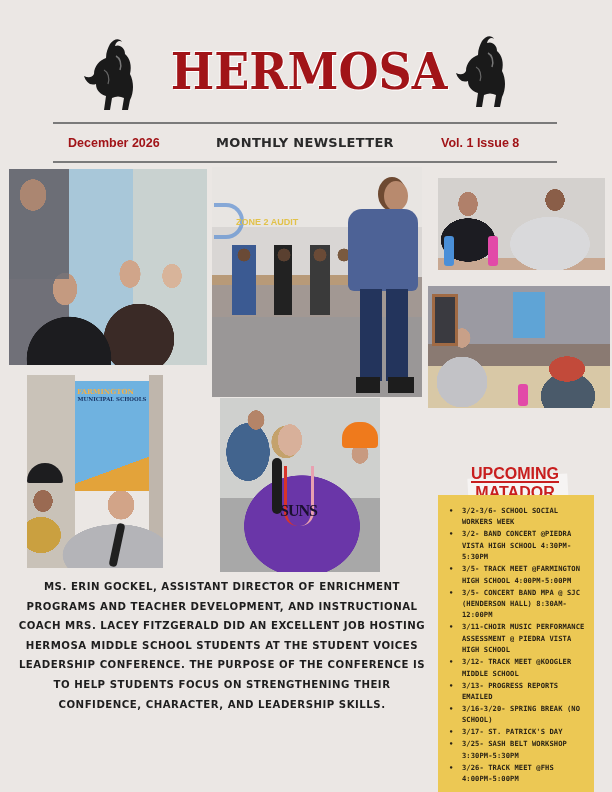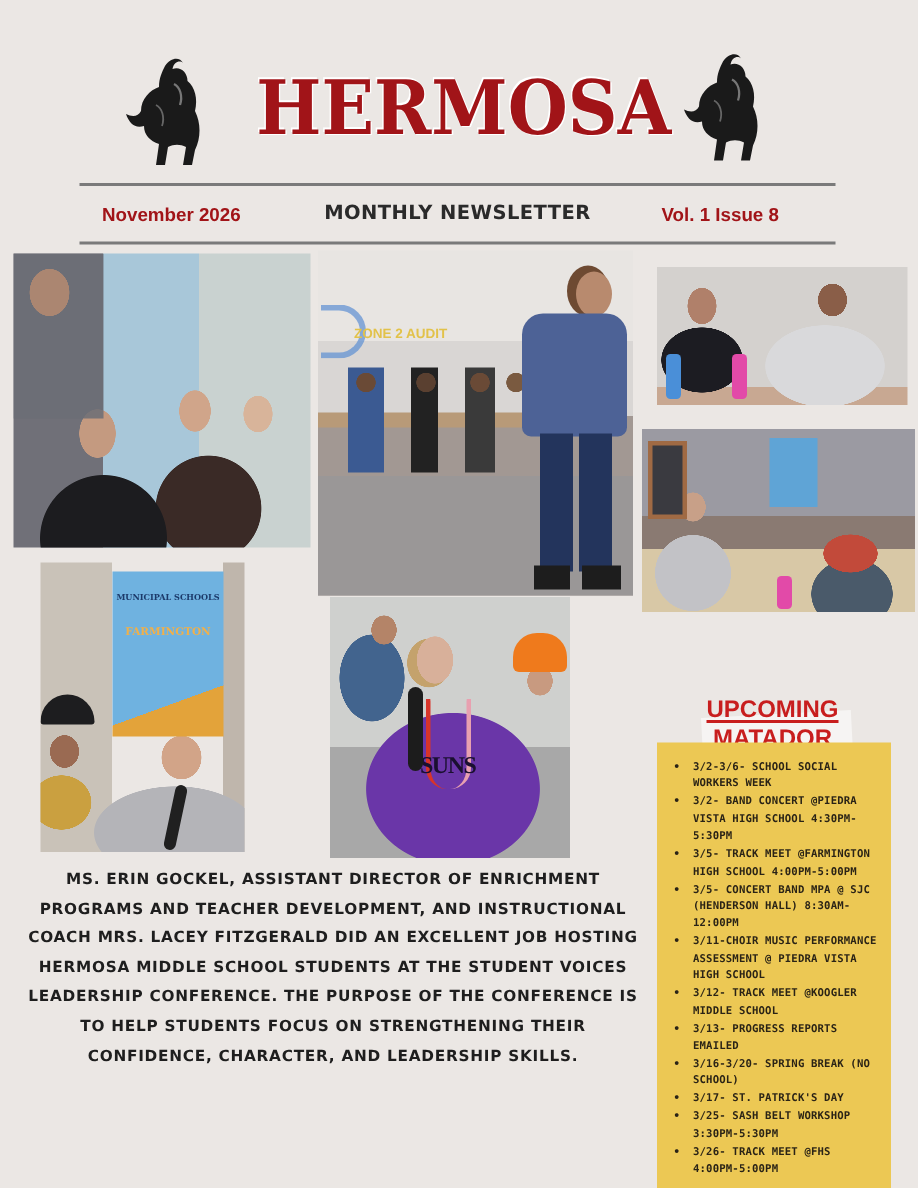--- a/index.html
+++ b/index.html
@@ -107,22 +107,22 @@
     #photo-5 { left: 27px; top: 375px; width: 136px; height: 193px;
       background:
         radial-gradient(ellipse 22px 24px at 94px 130px, #d2a488 60%, transparent 61%),
         radial-gradient(ellipse 16px 18px at 16px 126px, #9a6a52 60%, transparent 61%),
         radial-gradient(ellipse 60px 34px at 90px 180px, #b4b4b8 90%, transparent 91%),
         radial-gradient(ellipse 22px 20px at 14px 160px, #caa040 90%, transparent 91%),
         linear-gradient(90deg, #c9c2b8 0 48px, transparent 48px 122px, #bfb6ac 122px);
     }
     #photo-5 .banner { position:absolute; left: 48px; top: 6px; width: 74px; height: 110px;
       background: linear-gradient(160deg, #6fb2e0 0 75%, #e3a33a 75%); }
-    #photo-5 .banner .b1 { position:absolute; left: 2px; top: 6px; width: 70px; text-align:center;
-      font-family:"DejaVu Serif", serif; font-weight:bold; font-size: 7px; color:#f0b04a;margin-top:29px; }
+    #photo-5 .banner .b1 { position:absolute; left: 2px; top: 6px; width: 70px; text-align:left;
+      font-family:"DejaVu Serif", serif; font-weight:bold; font-size: 7px; color:#f0b04a; }
     #photo-5 .banner .b2 { position:absolute; left: 2px; top: 15px; width: 70px; text-align:center;
       font-family:"DejaVu Serif", serif; font-weight:bold; font-size: 5.4px; color:#1c3a6a; }
     #photo-5 .mic { position:absolute; left: 86px; top: 148px; width: 8px; height: 44px; background:#202020; border-radius:4px; transform: rotate(12deg); }
     #photo-5 .cap-hat { position:absolute; left: 0; top: 88px; width: 36px; height: 20px; background:#1d1d1f; border-radius: 18px 18px 2px 2px; }
 
     
     #photo-6 { left: 220px; top: 398px; width: 160px; height: 174px;
       background:
         radial-gradient(ellipse 20px 26px at 70px 42px, #d8b09a 60%, transparent 61%),
         radial-gradient(ellipse 36px 40px at 66px 44px, #c4a26c 40%, transparent 41%),
@@ -180,21 +180,21 @@
 <div class="bull" id="bull-right">
   <svg viewBox="0 0 66 78">
     <path d="M30 8 C34 2 40 2 42 6 C40 4 36 5 35 10 C40 8 45 12 45 18 C50 22 52 30 50 38 C54 46 54 56 50 64 L48 74 L42 74 L44 62 C40 60 36 60 32 62 L30 74 L24 74 L26 60 C20 58 16 54 16 48 C10 50 6 46 4 40 C8 42 12 42 14 38 C14 30 20 24 26 22 C26 16 28 12 30 8 Z" fill="#1a1a1a"></path>
     <path d="M36 20 C40 22 42 28 40 34" stroke="#777" stroke-width="1.5" fill="none"></path>
     <path d="M24 34 C28 36 30 42 28 48" stroke="#666" stroke-width="1.2" fill="none"></path>
   </svg>
 </div>
 
 <div class="masthead-title">HERMOSA</div>
 <div class="rule" id="rule-top"></div>
-<div class="issue-date">November 2026</div>
+<div class="issue-date">December 2026</div>
 <div class="issue-subtitle">MONTHLY NEWSLETTER</div>
 <div class="issue-vol">Vol. 1 Issue 8</div>
 <div class="rule" id="rule-bottom"></div>
 
 <div class="photo" id="photo-1"></div>
 
 <div class="photo" id="photo-2">
   <div class="zone-arc"></div>
   <div class="zone">ZONE 2 AUDIT</div>
   <div class="table"></div>

